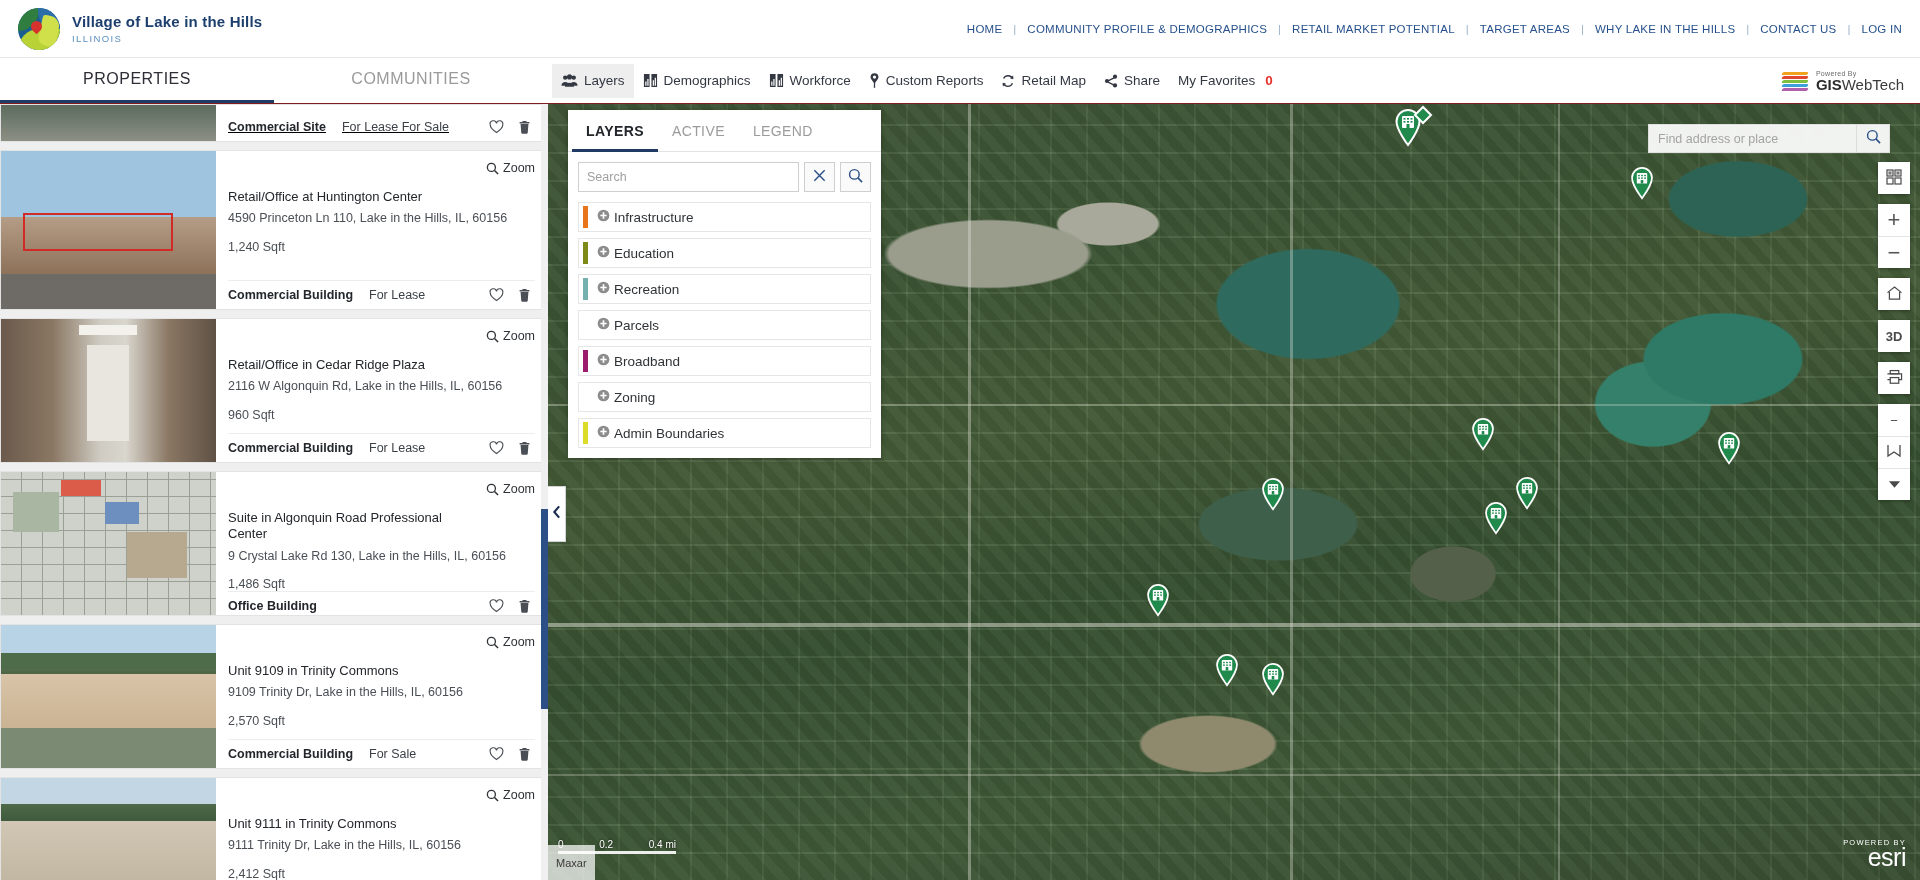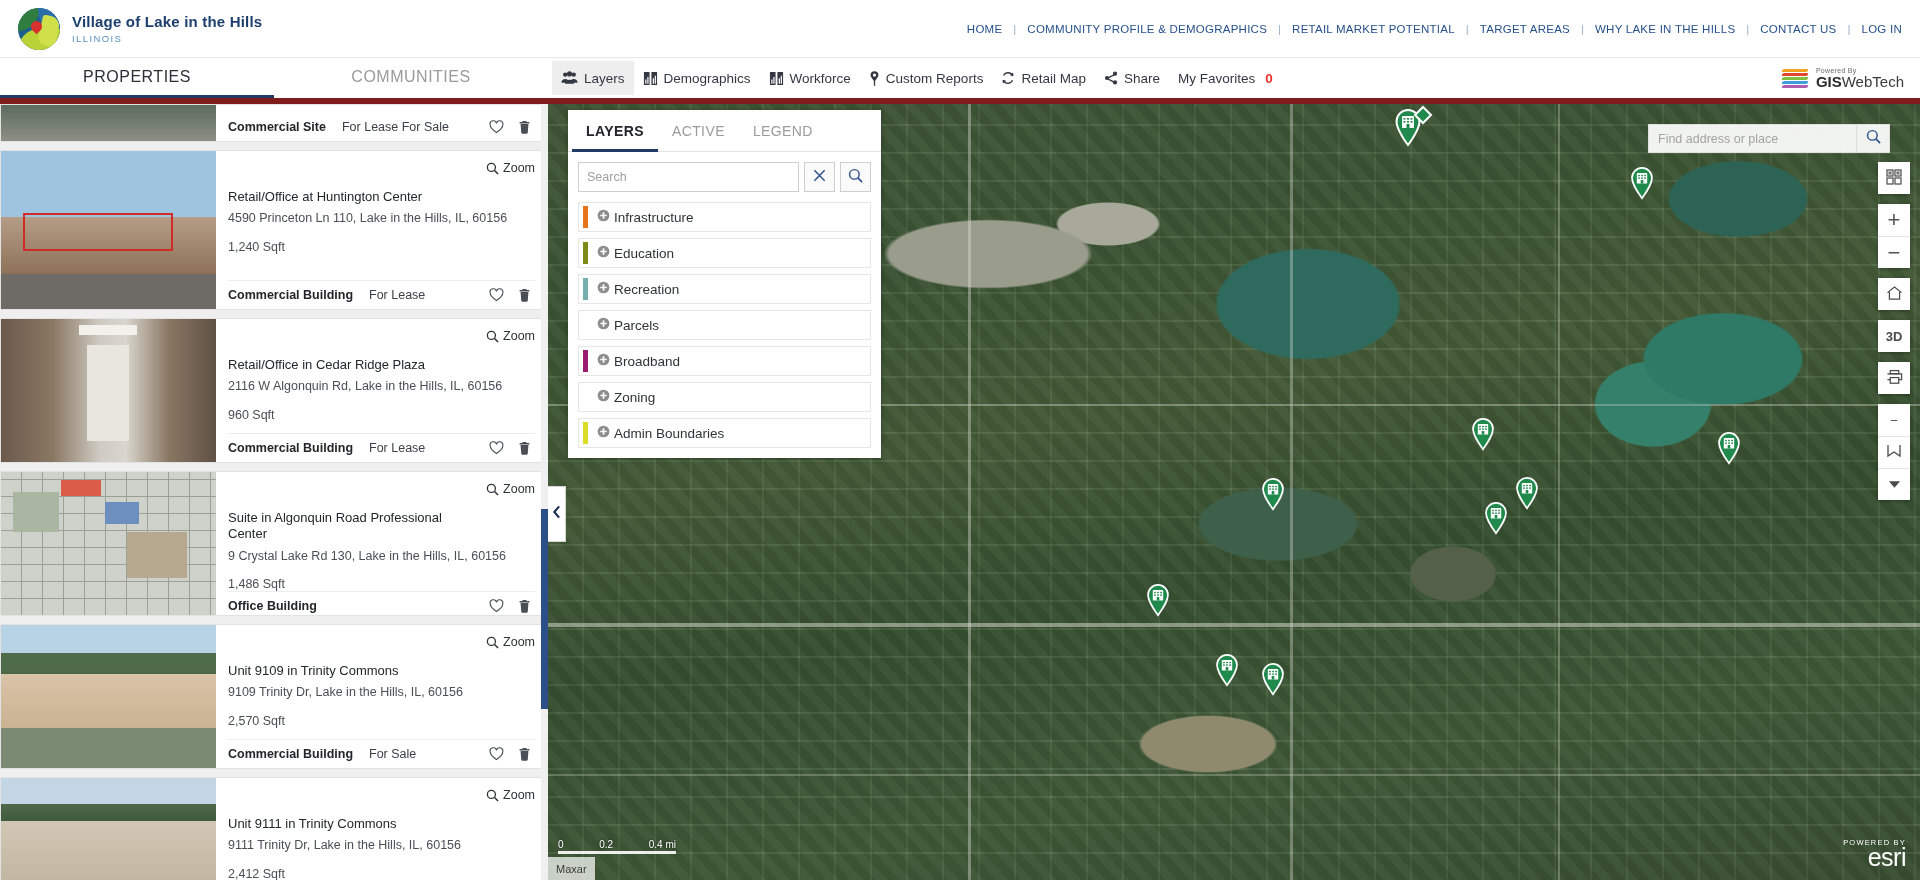--- a/index.html
+++ b/index.html
@@ -33,21 +33,21 @@
   }
   .topnav a {
     font-size: 11.5px; color: #27518c; text-decoration: none;
     letter-spacing: .25px; font-weight: 500; padding: 0 2px;
   }
   .topnav .sep { color: #9fb2cc; font-size: 11.5px; padding: 0 9px; }
 
   
   .toolrow {
     height: 46px; width: 100%; display: flex; align-items: stretch;
-    background: #fff; border-bottom: 6px solid #7f1d1d; position: relative;
+    background: #fff; border-bottom: 1px solid #7f1d1d; position: relative;
   }
   .maintabs { display: flex; width: 548px; flex: 0 0 548px; }
   .maintab {
     flex: 1; display: flex; align-items: center; justify-content: center;
     font-size: 16px; letter-spacing: .5px; cursor: pointer;
     border-bottom: 3px solid transparent;
   }
   .maintab.active { color: #2e2e38; border-bottom-color: #1f3a63; font-weight: 500; }
   .maintab.inactive { color: #9a9a9a; }
 
@@ -177,21 +177,21 @@
   .ctrl + .ctrl { border-top: 1px solid #e4e4e4; }
   .ctrl.plus { font-size: 22px; font-weight: 300; color: #555; }
   .ctrl.minus { font-size: 22px; font-weight: 300; color: #555; }
   .ctrl.d3 { font-size: 13px; font-weight: bold; color: #4a4a4a; }
 
   
   .scalebar { position: absolute; left: 10px; bottom: 26px; z-index: 14; width: 118px; }
   .scalebar .nums { display: flex; justify-content: space-between; font-size: 10px; color: #fff; text-shadow: 0 0 3px rgba(0,0,0,.9); }
   .scalebar .bar { height: 3px; background: #fff; opacity: .9; margin-top: 1px; }
   .attrib {
-    position: absolute; left: 0; bottom: 0; height: 23px; z-index: 14;
+    position: absolute; left: 0; bottom: 0; height: 35px; z-index: 14;
     background: rgba(255,255,255,.72); font-size: 11px; color: #3a3a3a;
     display: flex; align-items: center; padding: 0 8px;
   }
   .esri { position: absolute; right: 14px; bottom: 10px; z-index: 14; text-align: right; }
   .esri .p { font-size: 7.5px; color: #fff; letter-spacing: 1.2px; line-height: 1; }
   .esri .e { font-size: 25px; color: #fff; line-height: .95; letter-spacing: -.5px; }
 
   
   .pin-marker { position: absolute; z-index: 12; cursor: pointer; }
 </style>
@@ -330,21 +330,21 @@
   </div>
 </div>
 
 <div class="main">
 
   <div class="listings">
 
     <div class="card card-partial">
       <div class="card-thumb" style="background:linear-gradient(#5b6b5e,#8d8f84);"></div>
       <div class="card-body">
-        <div class="card-foot" style="border-top:none;">
+        <div class="card-foot" style="border-top:none;text-decoration:underline;">
           <span class="ctype">Commercial Site</span>
           <span class="cstatus">For Lease For Sale</span>
           <span class="acts">
             <span class="ico-btn">
               <svg width="15" height="14" viewBox="0 0 16 15">
                   <path fill="none" stroke="#4a4f55" stroke-width="1.2" d="M8 13.4S1.2 9 1.2 4.9A3.4 3.4 0 0 1 8 3.6a3.4 3.4 0 0 1 6.8 1.3C14.8 9 8 13.4 8 13.4z"></path>
                 </svg>
             </span>
             <span class="ico-btn">
               <svg width="13" height="14" viewBox="0 0 14 16">

